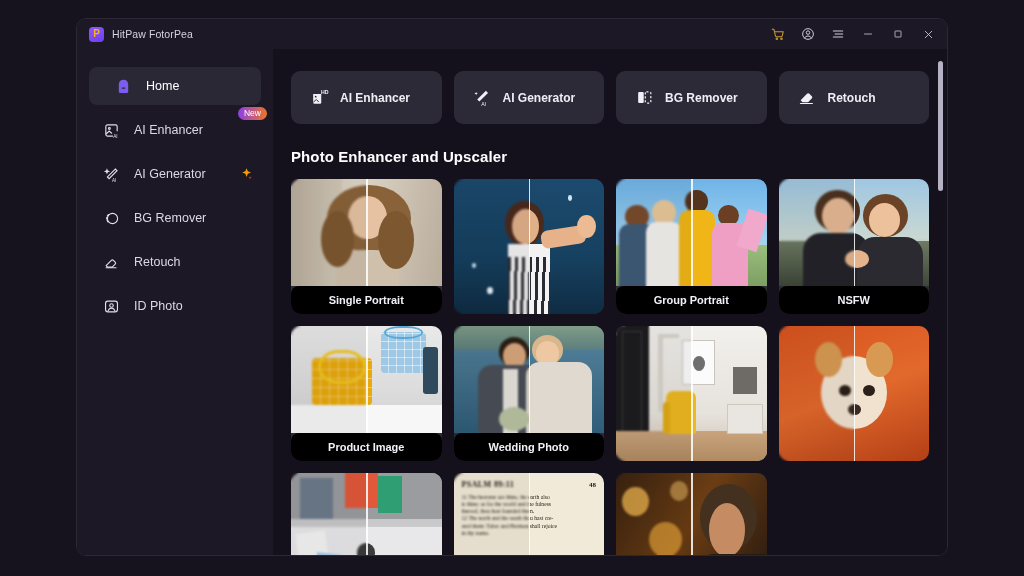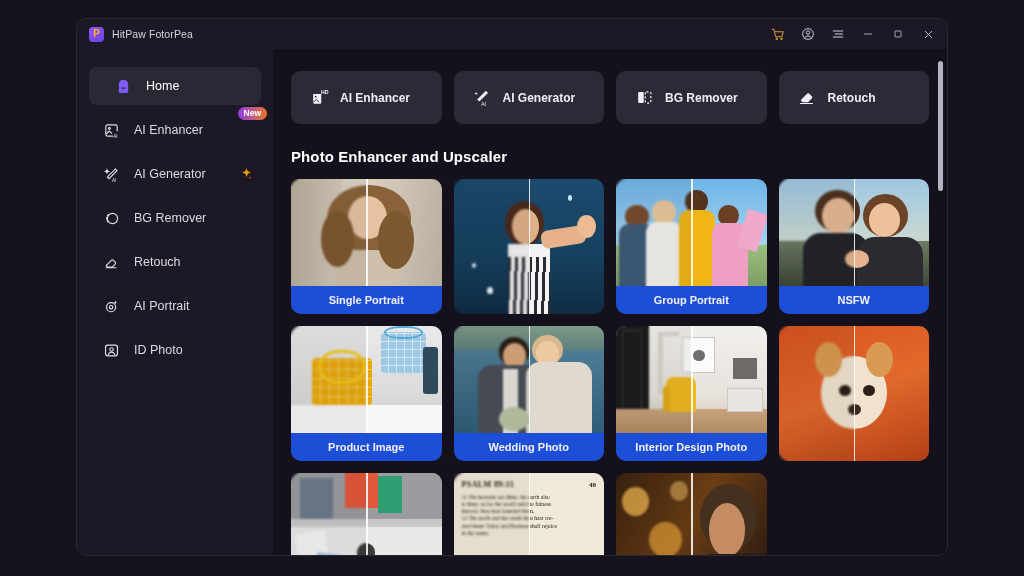--- a/index.html
+++ b/index.html
@@ -98,21 +98,21 @@
     color: #ddd9e4;
     white-space: nowrap;
   }
   .nav-item.active .nav-label { color: #ffffff; }
   .badge-new {
     position: absolute;
     right: -6px; top: -4px;
     background: linear-gradient(95deg, #8b3cf0 0%, #f0761e 100%);
     color: #fff;
     font-size: 8.5px;
-    font-weight: bold;
+    font-weight: normal;
     padding: 2px 6px 2.5px 6px;
     border-radius: 9px;
     line-height: 1;
   }
   .spark {
     position: absolute;
     right: 8px; top: 50%;
     transform: translateY(-50%);
     width: 14px; height: 14px;
   }
@@ -200,23 +200,24 @@
     z-index: 5;
   }
   .tpl-label {
     flex: 0 0 28px;
     display: flex;
     align-items: center;
     justify-content: center;
     font-size: 11px;
     font-weight: bold;
     color: #f2f0f7;
-    background: #1d4ed8;
+    background: #000000;
     text-align: center;
     padding: 0 4px;
+    border-radius: 8px;
   }
 
   
   #scroll-track {
     position: absolute;
     right: 4px; top: 8px; bottom: 4px;
     width: 5px;
   }
   #scroll-thumb {
     position: absolute;
@@ -364,30 +365,20 @@
       <div class="nav-item">
         <span class="nav-icon">
           <svg width="17" height="17" viewBox="0 0 24 24" fill="none" stroke="#e2dfe9" stroke-width="1.6" stroke-linejoin="round">
             <path d="M4.4 16.4l7.4-7.4a2 2 0 0 1 2.8 0l2.6 2.6a2 2 0 0 1 0 2.8l-4.2 4.2H6.4z"></path>
             <path d="M4.4 19.4h14" stroke-linecap="round"></path>
           </svg>
         </span>
         <span class="nav-label">Retouch</span>
       </div>
 
-      <div class="nav-item">
-        <span class="nav-icon">
-          <svg width="17" height="17" viewBox="0 0 24 24" fill="none" stroke="#e2dfe9" stroke-width="1.6">
-            <circle cx="11.4" cy="13" r="6.4"></circle>
-            <circle cx="11.4" cy="13" r="2.4"></circle>
-            <path d="M17.6 3.6l.7 1.9 1.9.7-1.9.7-.7 1.9-.7-1.9-1.9-.7 1.9-.7z" fill="#e2dfe9" stroke="none"></path>
-          </svg>
-        </span>
-        <span class="nav-label">AI Portrait</span>
-      </div>
 
       <div class="nav-item">
         <span class="nav-icon">
           <svg width="17" height="17" viewBox="0 0 24 24" fill="none" stroke="#e2dfe9" stroke-width="1.6" stroke-linecap="round">
             <rect x="3.6" y="4.4" width="16.8" height="15.2" rx="3.2"></rect>
             <circle cx="12" cy="10.6" r="2.5"></circle>
             <path d="M7.4 17.6a4.9 4.9 0 0 1 9.2 0"></path>
           </svg>
         </span>
         <span class="nav-label">ID Photo</span>
@@ -569,21 +560,20 @@
               <div class="sk" style="left:28%;top:6%;width:3%;height:58%;background:#d8d4cc"></div>
               <div class="sk" style="left:28%;top:6%;width:14%;height:3%;background:#d8d4cc"></div>
               <div class="sk" style="left:33%;top:48%;width:20%;height:32%;background:#edb820;border-radius:7px 7px 2px 2px"></div>
               <div class="sk" style="left:31%;top:56%;width:5%;height:24%;background:#e0a916;border-radius:5px"></div>
               <div class="sk" style="left:74%;top:58%;width:24%;height:22%;background:#e9e6e1;border:1.4px solid #cdc8c0"></div>
               <div class="sk" style="left:78%;top:30%;width:16%;height:20%;background:#6e6a66"></div>
             </div>
             <div class="blurhalf"></div>
             <div class="divider"></div>
           </div>
-          <div class="tpl-label">Interior Design Photo</div>
         </div>
 
 
         <div class="tpl-card">
           <div class="tpl-thumb">
             <div class="scene s9">
               <div class="sk rnd" style="left:28%;top:22%;width:44%;height:54%;background:#f0e2cf"></div>
               <div class="sk rnd" style="left:24%;top:12%;width:18%;height:26%;background:#d89a52"></div>
               <div class="sk rnd" style="left:58%;top:12%;width:18%;height:26%;background:#d89a52"></div>
               <div class="sk rnd" style="left:40%;top:44%;width:8%;height:8%;background:#2c2018"></div>

